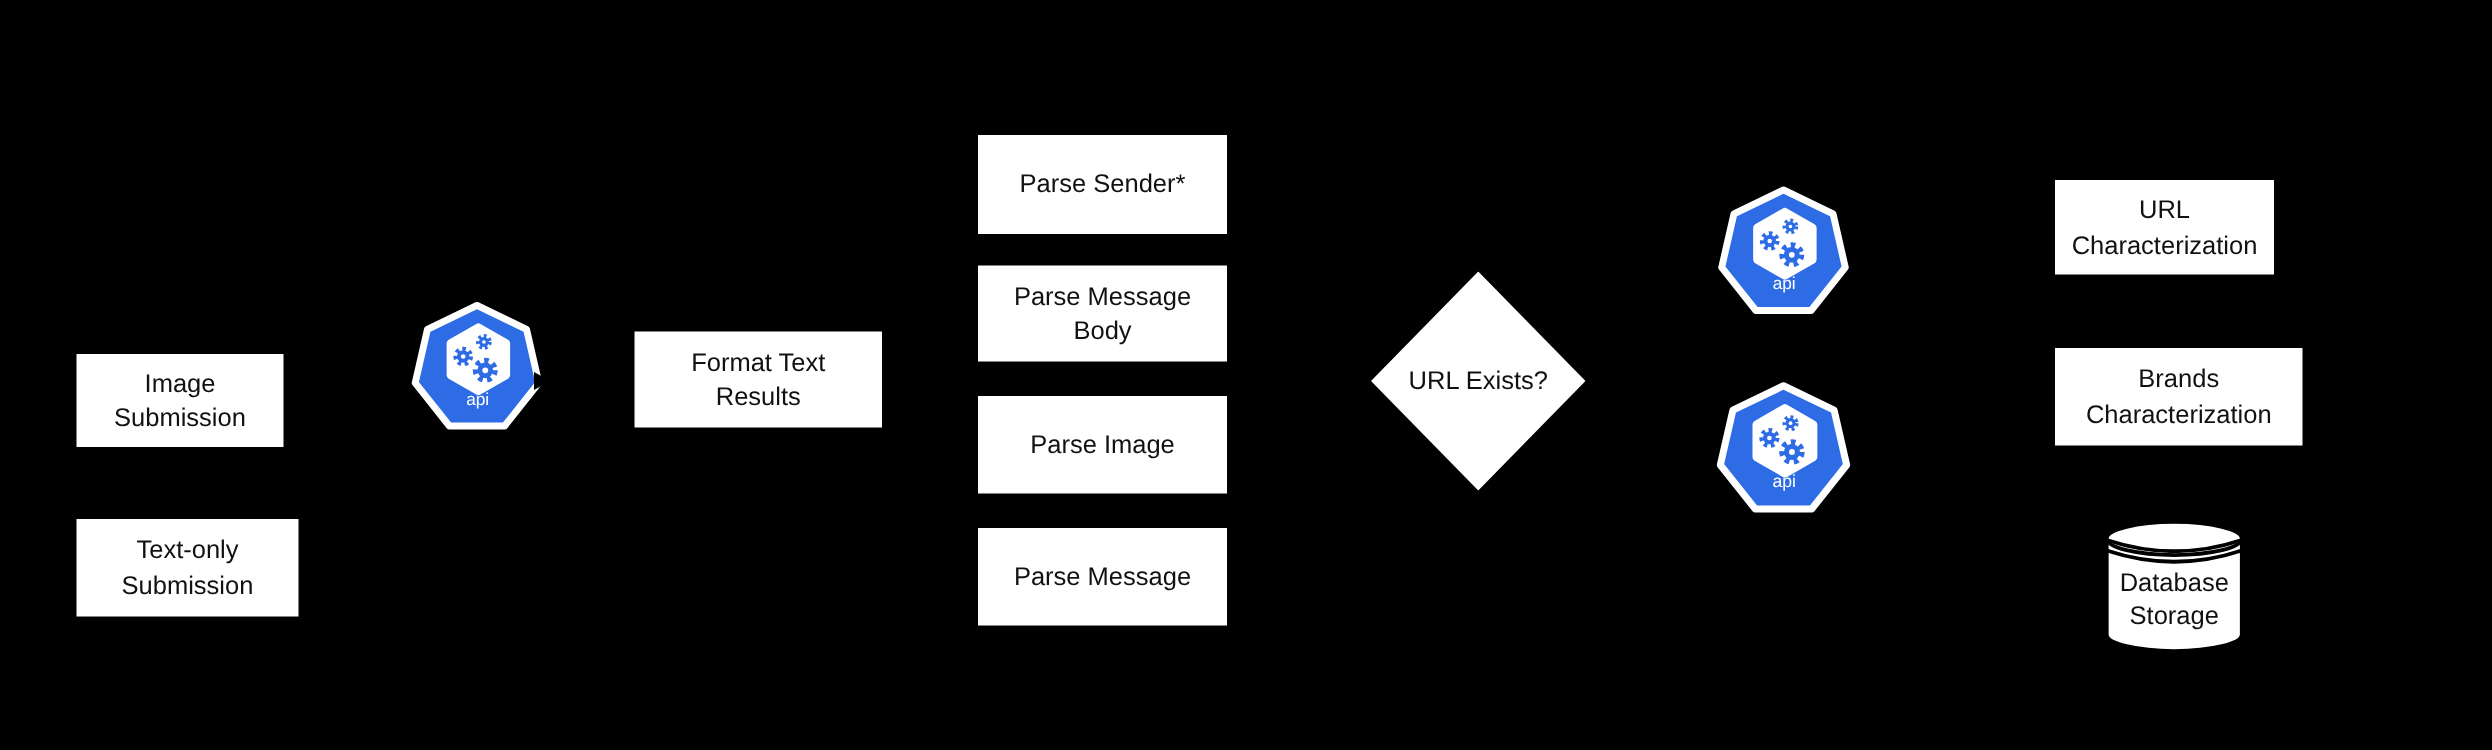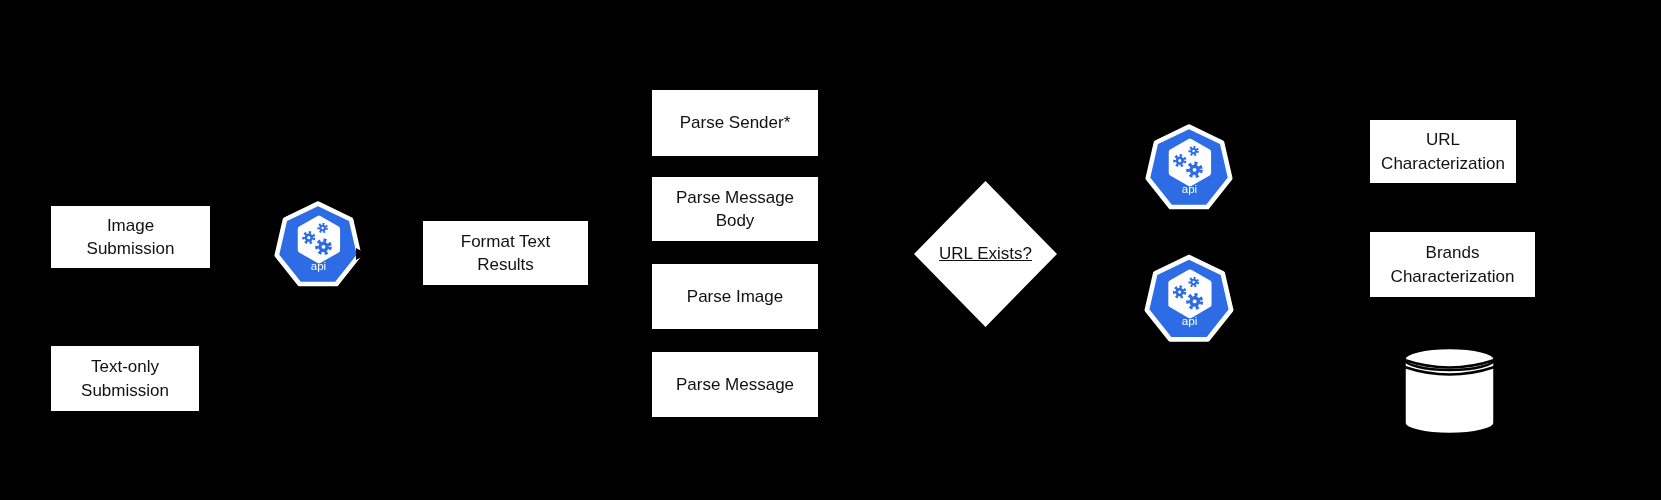--- a/index.html
+++ b/index.html
@@ -18,21 +18,21 @@
   }
   .plain-label{
     position:absolute;background:var(--box-fill);color:var(--text);
     display:flex;align-items:center;justify-content:center;text-align:center;
     font-size:17px;white-space:nowrap;
   }
   .icon{position:absolute;z-index:2;}
   .diamond-wrap{position:absolute;z-index:1;}
   .diamond-label{
     position:absolute;display:flex;align-items:center;justify-content:center;
-    color:var(--text);font-size:17px;z-index:2;text-align:center;text-decoration:underline;
+    color:var(--text);font-size:17px;z-index:2;text-align:center;
   }
   .cyl-wrap{position:absolute;z-index:1;}
   .cyl-label{
     position:absolute;color:var(--text);font-size:17px;line-height:1.32;
     text-align:center;white-space:pre-line;z-index:2;
   }
   .arrow-frag{position:absolute;width:0;height:0;z-index:5;}
   .arrow-frag.down{border-left:6px solid transparent;border-right:6px solid transparent;border-top:10px solid var(--line);}
   .arrow-frag.right{border-top:6px solid transparent;border-bottom:6px solid transparent;border-left:11px solid var(--line);}
 </style>
@@ -52,21 +52,21 @@
         <polygon points="50,5 85.9,22.3 94.8,61.2 70,92.4 30,92.4 5.2,61.2 14.1,22.3" fill="var(--accent-blue)" stroke="#ffffff" stroke-width="5" stroke-linejoin="round"></polygon>
         <polygon points="51,21 71,32.5 71,55.5 51,67 31,55.5 31,32.5" fill="#ffffff" stroke="#ffffff" stroke-width="6" stroke-linejoin="round"></polygon>
         <use href="#gear" transform="translate(40,42) scale(0.75)"></use>
         <use href="#gear" transform="translate(55,31.5) scale(0.6)"></use>
         <use href="#gear" transform="translate(56,52) scale(0.95)"></use>
         <text x="50.5" y="77" text-anchor="middle" font-size="12.5" fill="#ffffff" font-family="Liberation Sans, sans-serif">api</text>
       </symbol>
     </defs>
   </svg>
 
-  <div class="box" style="left:51px;top:206px;width:159px;height:62px">Image
+  <div class="box" style="left:51px;top:236px;width:138px;height:62px">Image
 Submission</div>
   <div class="box" style="left:51px;top:346px;width:148px;height:65px">Text-only
 Submission</div>
 
   <svg class="icon" style="left:272px;top:199px" width="92" height="92" viewBox="0 0 100 100">
     <use href="#k8s-api-icon"></use>
   </svg>
 
   <div class="box" style="left:423px;top:221px;width:165px;height:64px">Format Text
 Results</div>
@@ -93,18 +93,20 @@
 Characterization</div>
   <div class="box" style="left:1370px;top:232px;width:165px;height:65px">Brands
 Characterization</div>
 
   <svg class="cyl-wrap" style="left:1402px;top:346px" width="95" height="90" viewBox="0 0 95 90">
     <path d="M2.5,13 L2.5,77 A45,11 0 0 0 92.5,77 L92.5,13" fill="var(--box-fill)" stroke="var(--line)" stroke-width="2.5"></path>
     <ellipse cx="47.5" cy="13" rx="45" ry="11" fill="var(--box-fill)" stroke="var(--line)" stroke-width="2.5"></ellipse>
     <path d="M2.5,14 Q47.5,29 92.5,14" fill="none" stroke="var(--line)" stroke-width="2.5"></path>
     <path d="M2.5,21 Q47.5,36 92.5,21" fill="none" stroke="var(--line)" stroke-width="2.5"></path>
   </svg>
+  <div class="cyl-label" style="left:1402px;top:378px;width:95px">Database
+Storage</div>
 
   <div class="arrow-frag right" style="left:356px;top:248px"></div>
   <div class="arrow-frag down" style="left:1180px;top:211px"></div>
   <div class="arrow-frag down" style="left:1180px;top:240px"></div>
 
 </div>
 
 </body></html>

